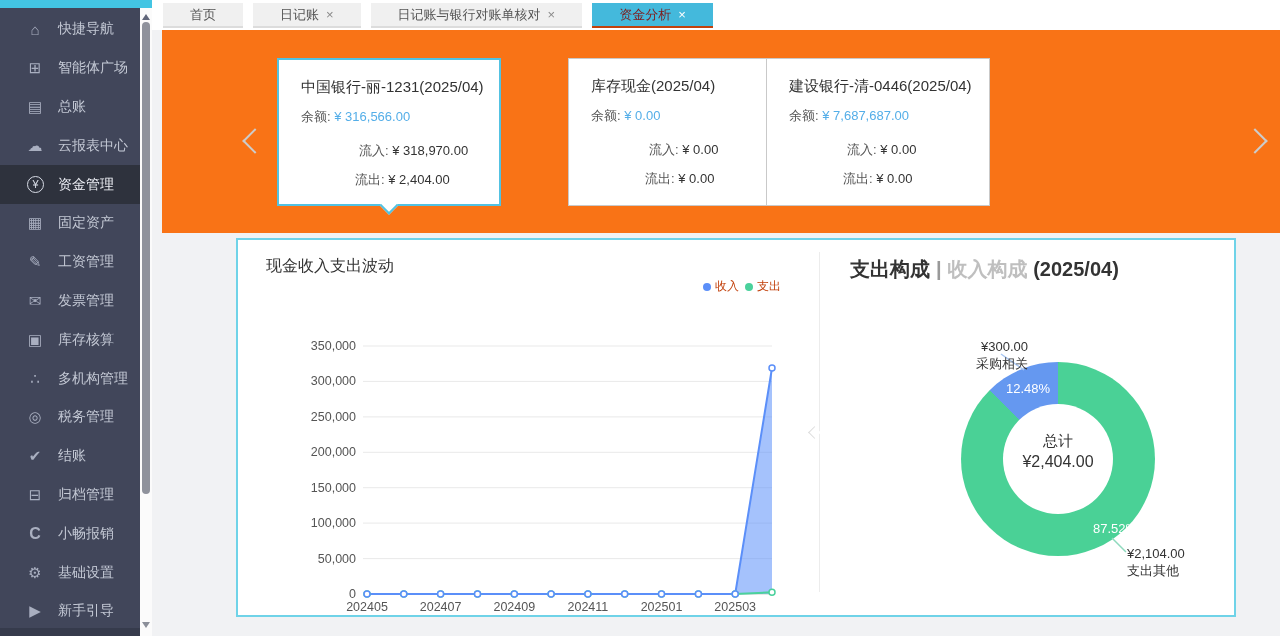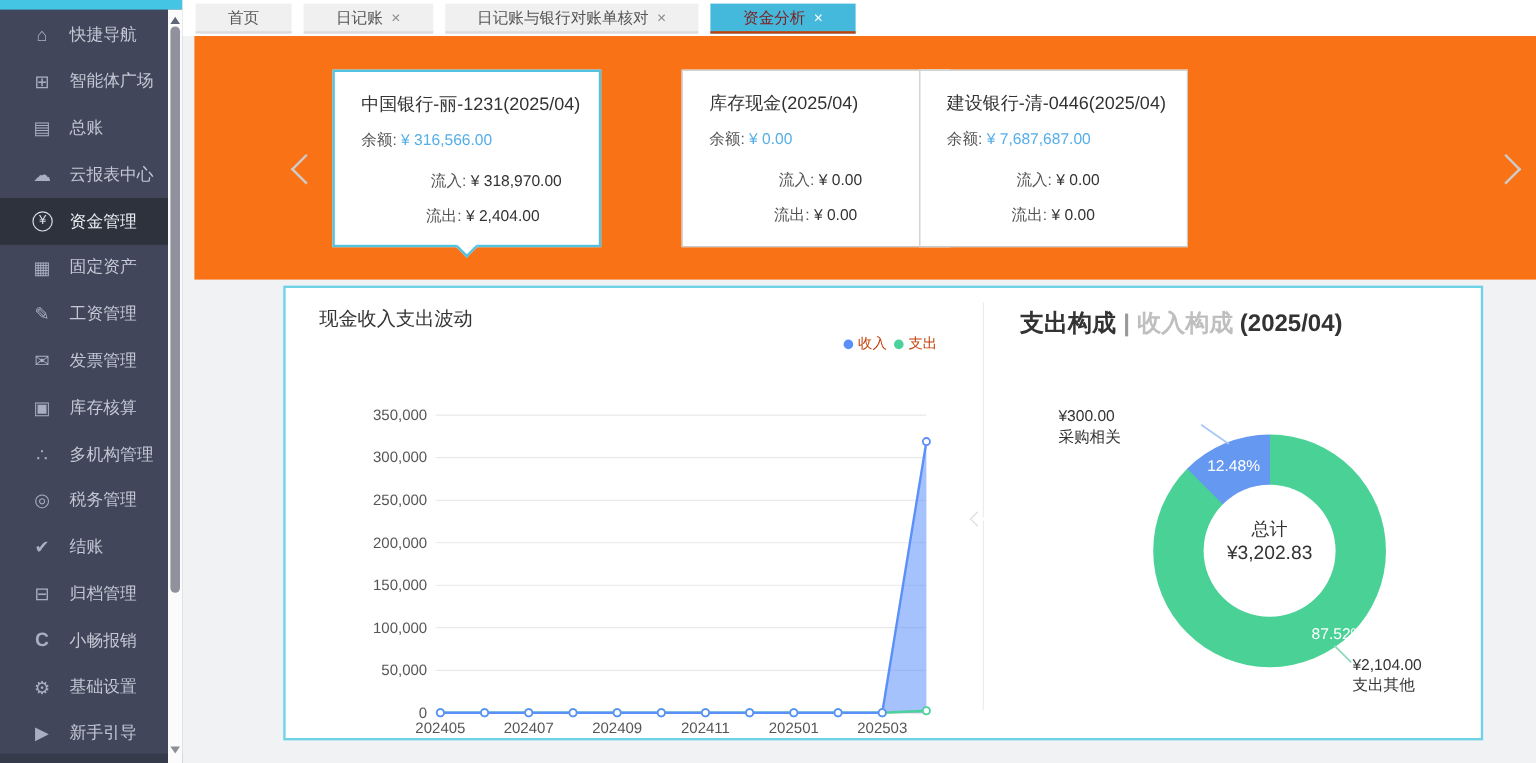--- a/index.html
+++ b/index.html
@@ -82,21 +82,21 @@
 
   .donut { position:absolute; left:723px; top:122px; width:194px; height:194px; border-radius:50%; }
   .donut-hole { position:absolute; left:42px; top:42px; width:110px; height:110px; border-radius:50%; background:#fff; }
   .donut-center { position:absolute; left:0; top:70px; width:194px; text-align:center; color:#333; }
   .donut-center .cl { font-size:15px; }
   .donut-center .cv { font-size:16px; margin-top:2px; }
   .pct { position:absolute; color:#fff; font-size:13px; transform:translate(-50%,-50%); white-space:nowrap; }
   .pct-blue { left:67px; top:26px; }
   .pct-green { left:154px; top:166px; }
   .callout { position:absolute; font-size:13px; color:#333; line-height:17px; }
-  .callout-1 { left:644px; top:98px; width:92px; text-align:left; }
+  .callout-1 { left:698px; top:98px; width:92px; text-align:right; }
   .callout-2 { left:889px; top:305px; text-align:left; }
   #connector-svg { position:absolute; left:0; top:0; pointer-events:none; }
 </style>
 </head>
 <body>
 
 <div class="app">
 
   <div class="sidebar">
     <div class="side-accent"></div>
@@ -303,21 +303,21 @@
 
         <div class="rc-title">
           <span class="active-part">支出构成</span><span class="sep">|</span><span class="inactive">收入构成</span>
           <span>(2025/04)</span>
         </div>
 
         <div class="donut" id="donut" style="background: conic-gradient(rgb(74, 209, 150) 0deg, rgb(74, 209, 150) 87.52%, rgb(101, 152, 240) 87.52%, rgb(101, 152, 240) 100%);">
           <div class="donut-hole"></div>
           <div class="donut-center">
             <div class="cl">总计</div>
-            <div class="cv">¥3,202.83</div>
+            <div class="cv">¥2,404.00</div>
           </div>
           <span class="pct pct-blue">12.48%</span>
           <span class="pct pct-green">87.52%</span>
         </div>
 
         <svg id="connector-svg" width="1032" height="375" viewBox="0 0 1032 375">
           <line x1="763" y1="114" x2="786" y2="130" stroke="#a9c7f3" stroke-width="1.5"></line>
           <line x1="874" y1="298" x2="888" y2="312" stroke="#8fd9bd" stroke-width="1.5"></line>
         </svg>
 

